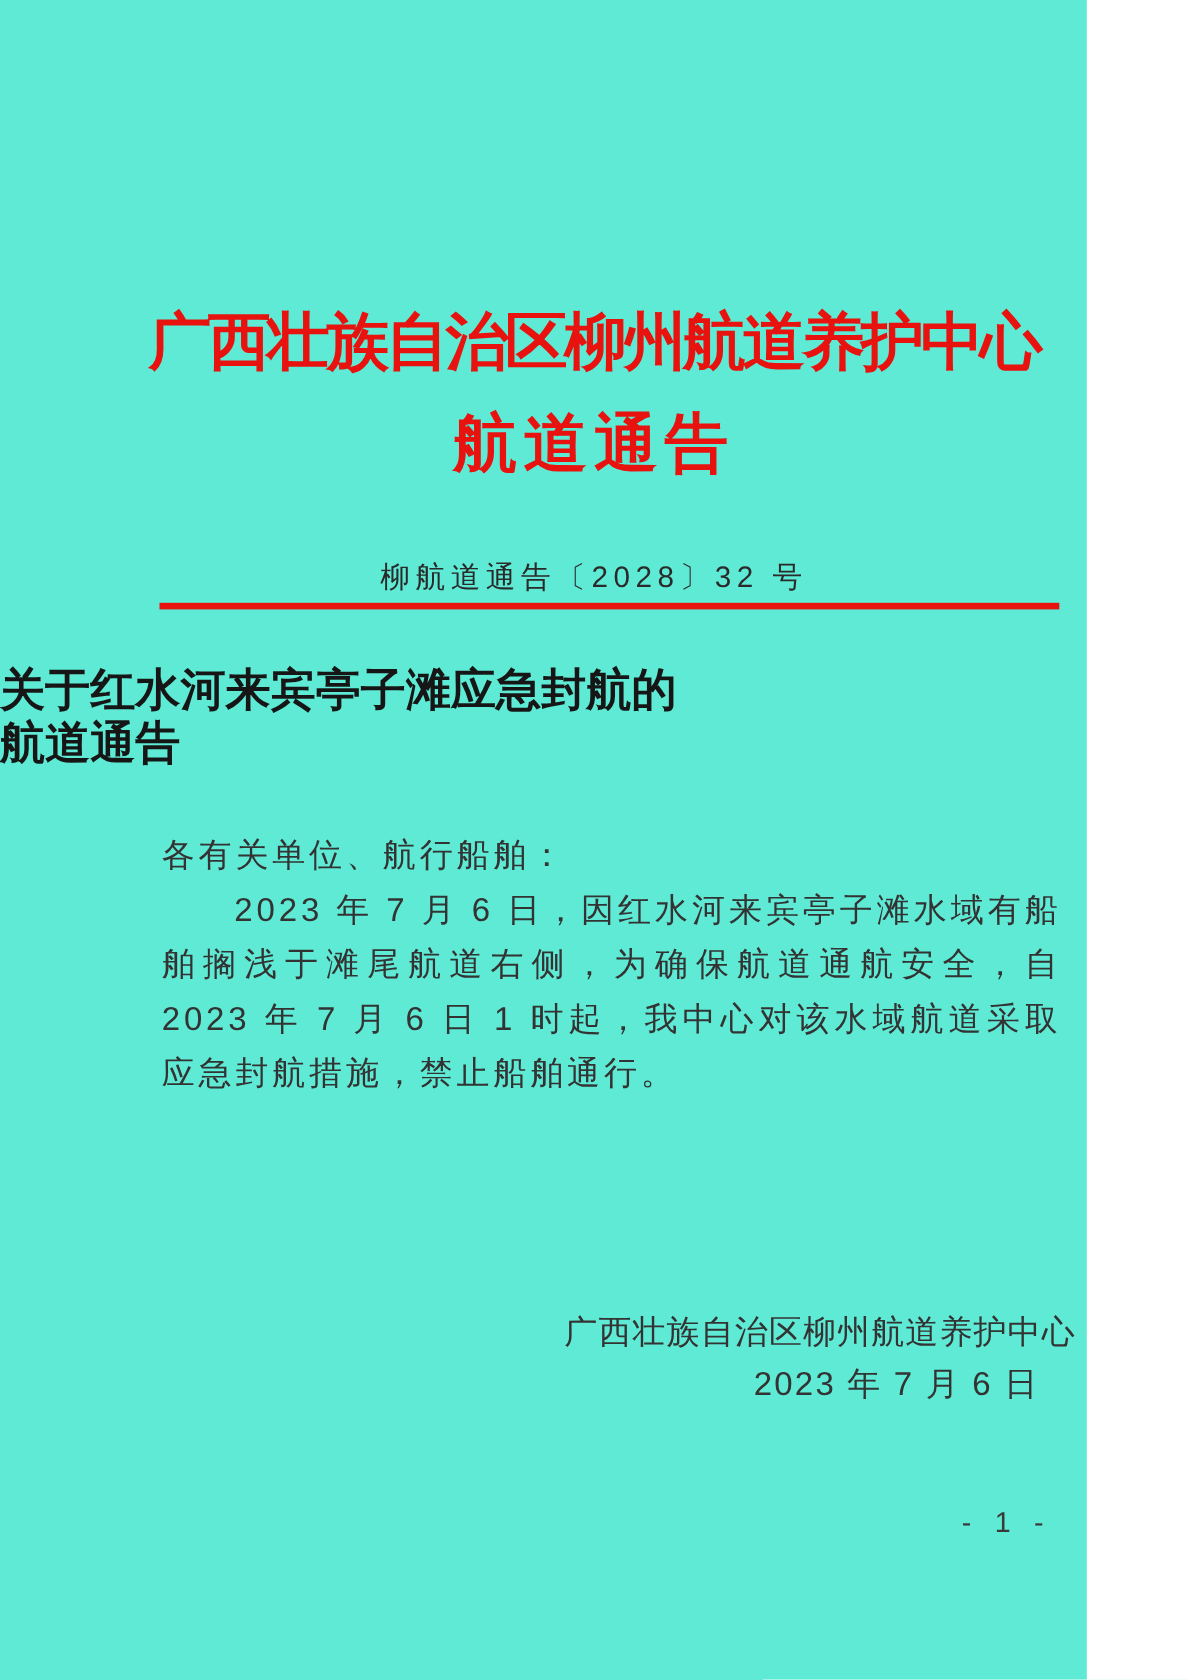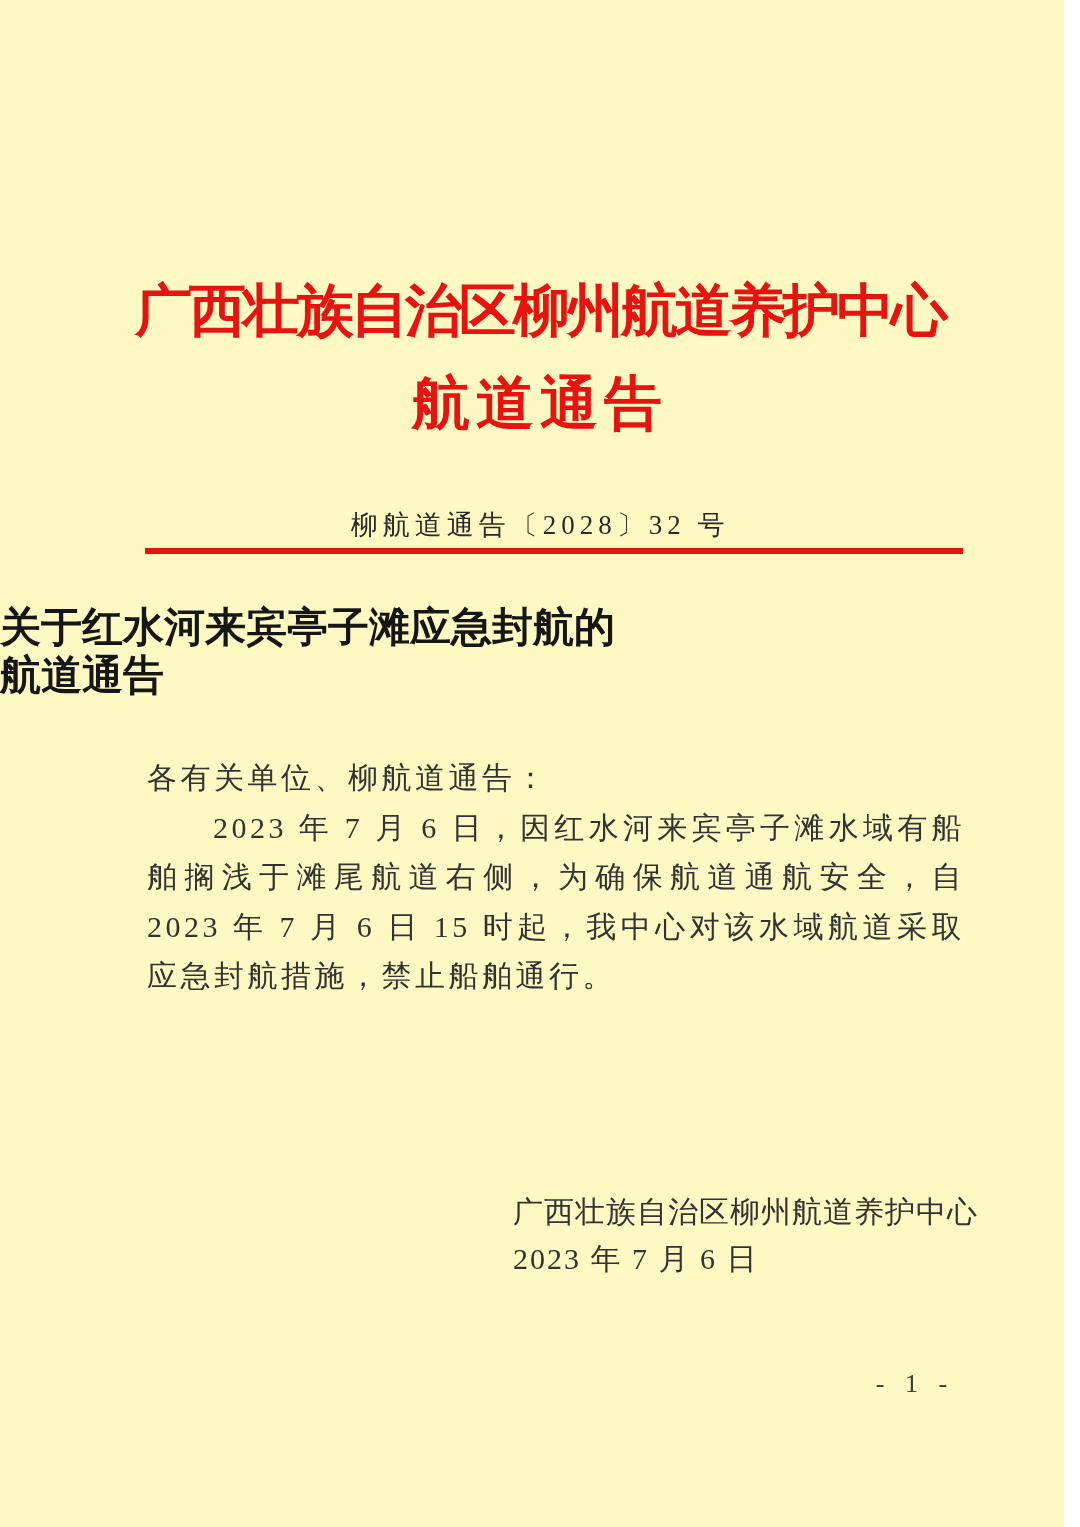--- a/index.html
+++ b/index.html
@@ -2,25 +2,25 @@
 <html><head>
 <meta charset="utf-8">
 <style>
   html, body {
     margin: 0;
     padding: 0;
     background: #ffffff;
   }
   .page {
     position: relative;
-    width: 1064px;
+    width: 988px;
     height: 1527px;
-    background: #fef9c3;
+    background: #5eead4;
     overflow: hidden;
-    font-family: Liberation Serif, serif;
+    font-family: Liberation Sans, sans-serif;
     color: #222222;
   }
 
   
   .masthead {
     position: absolute;
     left: 0;
     width: 1080px;
     text-align: center;
     color: #e8120f;
@@ -106,21 +106,21 @@
     letter-spacing: 1px;
     color: #333333;
     white-space: nowrap;
     line-height: 36px;
   }
   .date-line {
     position: absolute;
     top: 1241px;
     left: 513px;
     width: 432px;
-    text-align: left;
+    text-align: right;
     font-size: 30px;
     letter-spacing: 2px;
     color: #333333;
     white-space: nowrap;
     line-height: 36px;
   }
 
   
   .page-number {
     position: absolute;
@@ -146,22 +146,22 @@
   <div class="doc-number">柳航道通告〔2028〕32 号</div>
 
   <div class="red-rule"></div>
 
   <div class="subject">
     <div>关于红水河来宾亭子滩应急封航的</div>
     <div>航道通告</div>
   </div>
 
   <div class="body-text">
-    <p>各有关单位、柳航道通告：</p>
-    <p class="indent">2023 年 7 月 6 日，因红水河来宾亭子滩水域有船舶搁浅于滩尾航道右侧，为确保航道通航安全，自 2023 年 7 月 6 日 15 时起，我中心对该水域航道采取应急封航措施，禁止船舶通行。</p>
+    <p>各有关单位、航行船舶：</p>
+    <p class="indent">2023 年 7 月 6 日，因红水河来宾亭子滩水域有船舶搁浅于滩尾航道右侧，为确保航道通航安全，自 2023 年 7 月 6 日 1 时起，我中心对该水域航道采取应急封航措施，禁止船舶通行。</p>
   </div>
 
   <div class="signer-line">广西壮族自治区柳州航道养护中心</div>
 
   <div class="date-line">2023 年 7 月 6 日</div>
 
   <div class="page-number">- 1 -</div>
 
 </div>
 

